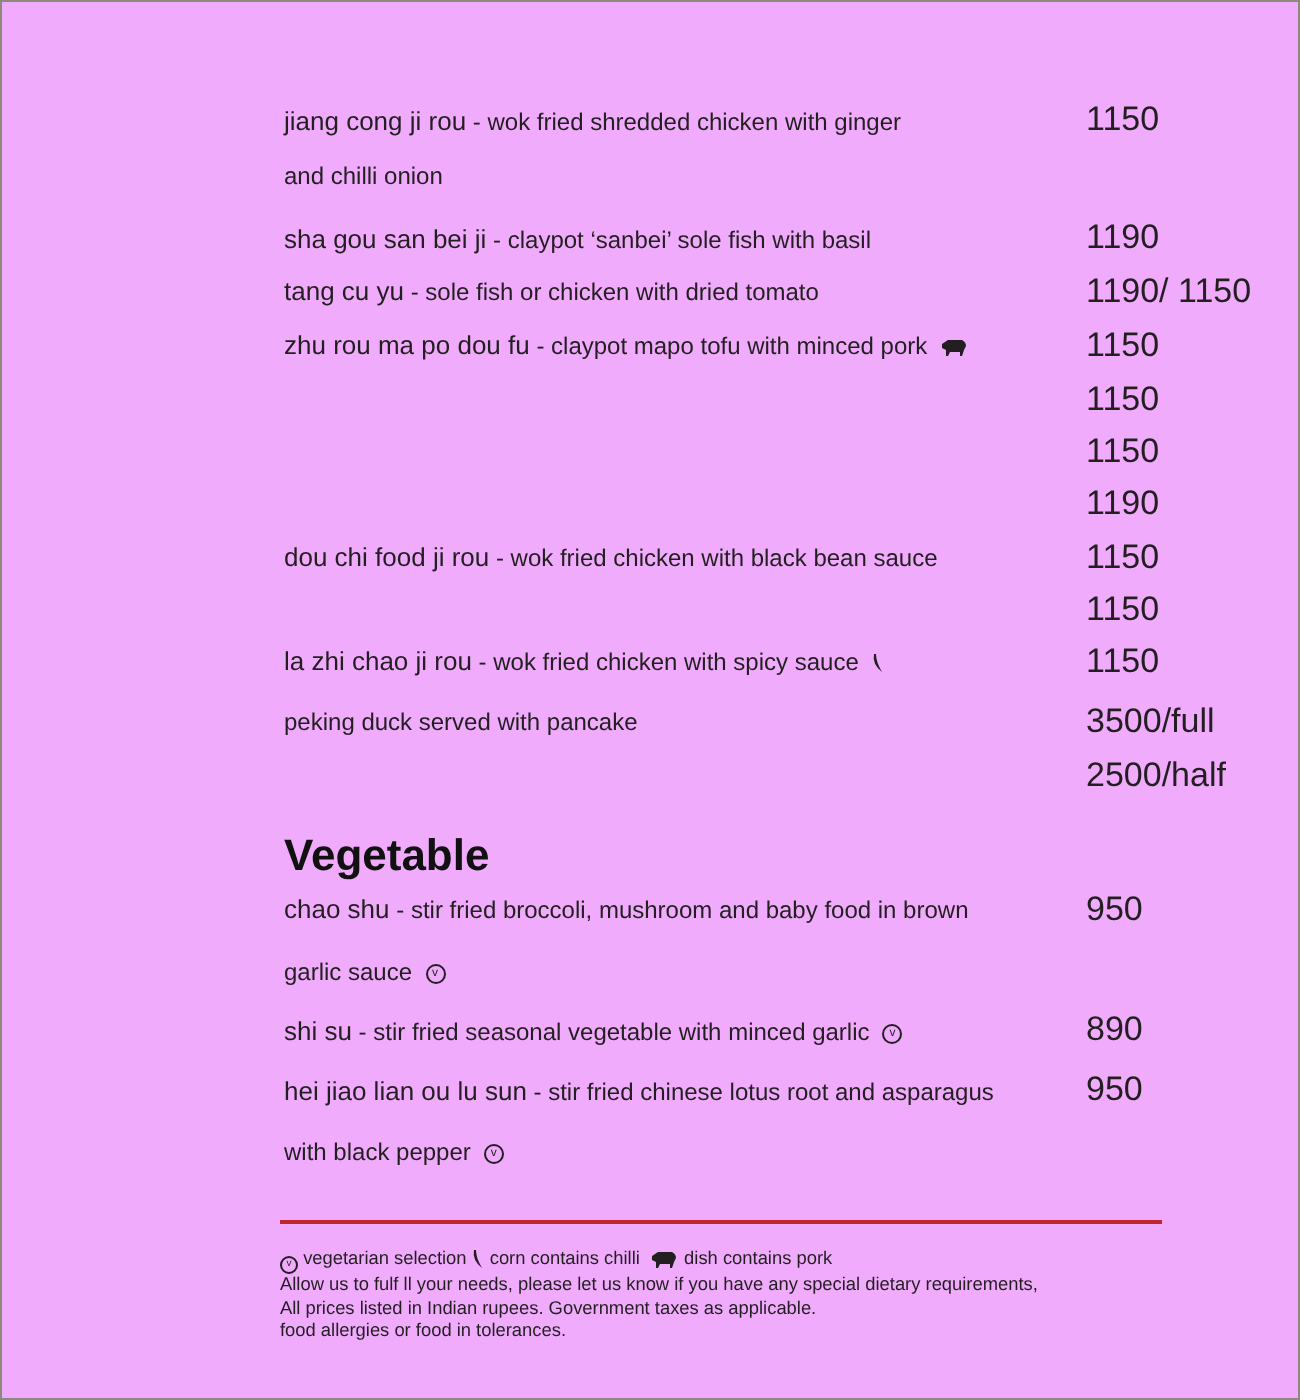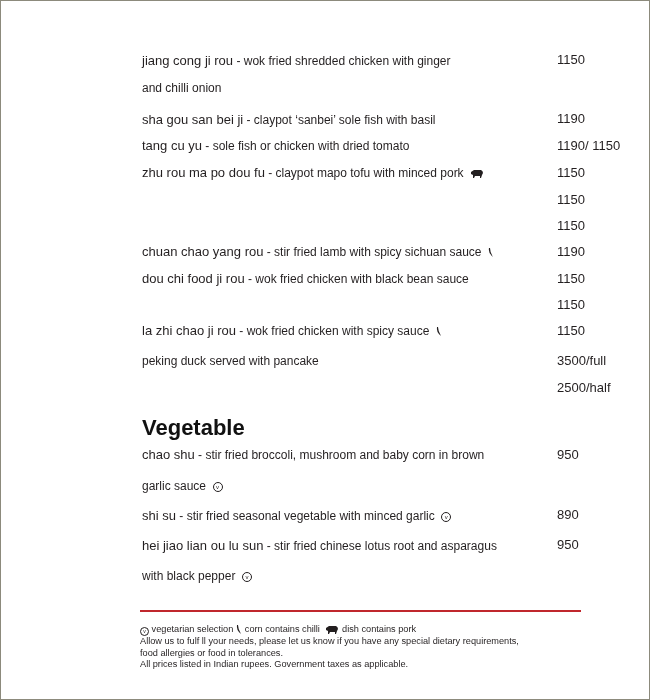--- a/index.html
+++ b/index.html
@@ -8,26 +8,26 @@
       background: #fefad4;
       font-family: "Liberation Sans", sans-serif;
       color: #231f20;
       position: relative;
       overflow: hidden;
     }
     .page {
       position: absolute; left: 0; top: 0;
       width: 648px; height: 698px;
       border: 1px solid #8c8a7c;
-      background: #ffffff;
+      background: #f0abfc;
     }
     .row { position: absolute; left: 141px; font-size: 12.5px; line-height: 16px; white-space: nowrap; }
     .row .name { font-size: 13px; }
     .row .desc { font-size: 12px; }
-    .price { position: absolute; left: 542px; font-size: 13px; line-height: 16px; white-space: nowrap; margin-left: 14px; }
+    .price { position: absolute; left: 542px; font-size: 17px; line-height: 16px; white-space: nowrap; }
     .section-title {
       position: absolute; left: 141px; top: 414px;
       font-size: 22px; font-weight: bold; color: #111;
     }
     .rule {
       position: absolute; left: 139px; top: 609px; width: 441px; height: 2px;
       background: #c0272d;
     }
     .footer {
       position: absolute; left: 139px; top: 623px; width: 460px;
@@ -67,26 +67,20 @@
     <svg class="icon" width="14" height="8" viewBox="0 0 14 8">
         <path d="M1 2 L4 0 L11 0 Q13 1 13 3 L12 5 L11 8 L10 8 L10 6 L5 6 L4 8 L3 8 L3 5 L1 4 Z" fill="#231f20"></path>
       </svg>
   </div>
   <div class="price" style="top:164px">1150</div>
 
   <div class="price" style="top:191px">1150</div>
 
   <div class="price" style="top:217px">1150</div>
 
-  <div class="row" style="top:243px">
-    <span class="name">chuan chao yang rou</span><span class="desc"> - </span><span class="desc">stir fried lamb with spicy sichuan sauce</span>
-    <svg class="icon" width="6" height="9" viewBox="0 0 6 9">
-        <path d="M1 0 Q0 5 5 9 Q2 4 2 0 Z" fill="#231f20"></path>
-      </svg>
-  </div>
   <div class="price" style="top:243px">1190</div>
 
   <div class="row" style="top:270px">
     <span class="name">dou chi food ji rou</span><span class="desc"> - </span><span class="desc">wok fried chicken with black bean sauce</span>
   </div>
   <div class="price" style="top:270px">1150</div>
 
   <div class="price" style="top:296px">1150</div>
 
   <div class="row" style="top:322px">
@@ -99,21 +93,21 @@
 
   <div class="row" style="top:352px">
     <span class="desc">peking duck served with pancake</span>
   </div>
   <div class="price" style="top:352px">3500/full</div>
   <div class="price" style="top:379px">2500/half</div>
 
   <div class="section-title">Vegetable</div>
 
   <div class="row" style="top:446px">
-    <span class="name">chao shu</span><span class="desc"> - </span><span class="desc">stir fried broccoli, mushroom and baby corn in brown</span>
+    <span class="name">chao shu</span><span class="desc"> - </span><span class="desc">stir fried broccoli, mushroom and baby food in brown</span>
   </div>
   <div class="row" style="top:477px">
     <span class="desc">garlic sauce</span>
     <span class="icon veg-icon">v</span>
   </div>
   <div class="price" style="top:446px">950</div>
 
   <div class="row" style="top:507px">
     <span class="name">shi su</span><span class="desc"> - </span><span class="desc">stir fried seasonal vegetable with minced garlic</span>
     <span class="icon veg-icon">v</span>
@@ -137,17 +131,17 @@
       <span>vegetarian selection</span><svg class="icon" width="6" height="9" viewBox="0 0 6 9">
           <path d="M1 0 Q0 5 5 9 Q2 4 2 0 Z" fill="#231f20"></path>
         </svg>
       <span>corn contains chilli</span>
       <svg class="icon" width="14" height="8" viewBox="0 0 14 8">
           <path d="M1 2 L4 0 L11 0 Q13 1 13 3 L12 5 L11 8 L10 8 L10 6 L5 6 L4 8 L3 8 L3 5 L1 4 Z" fill="#231f20"></path>
         </svg>
       <span>dish contains pork</span>
     </div>
     <div>Allow us to fulf ll your needs, please let us know if you have any special dietary requirements,</div>
+    <div>All prices listed in Indian rupees. Government taxes as applicable.</div>
     <div>food allergies or food in tolerances.</div>
-    <div>All prices listed in Indian rupees. Government taxes as applicable.</div>
   </div>
 
 </div>
 
 </body></html>

